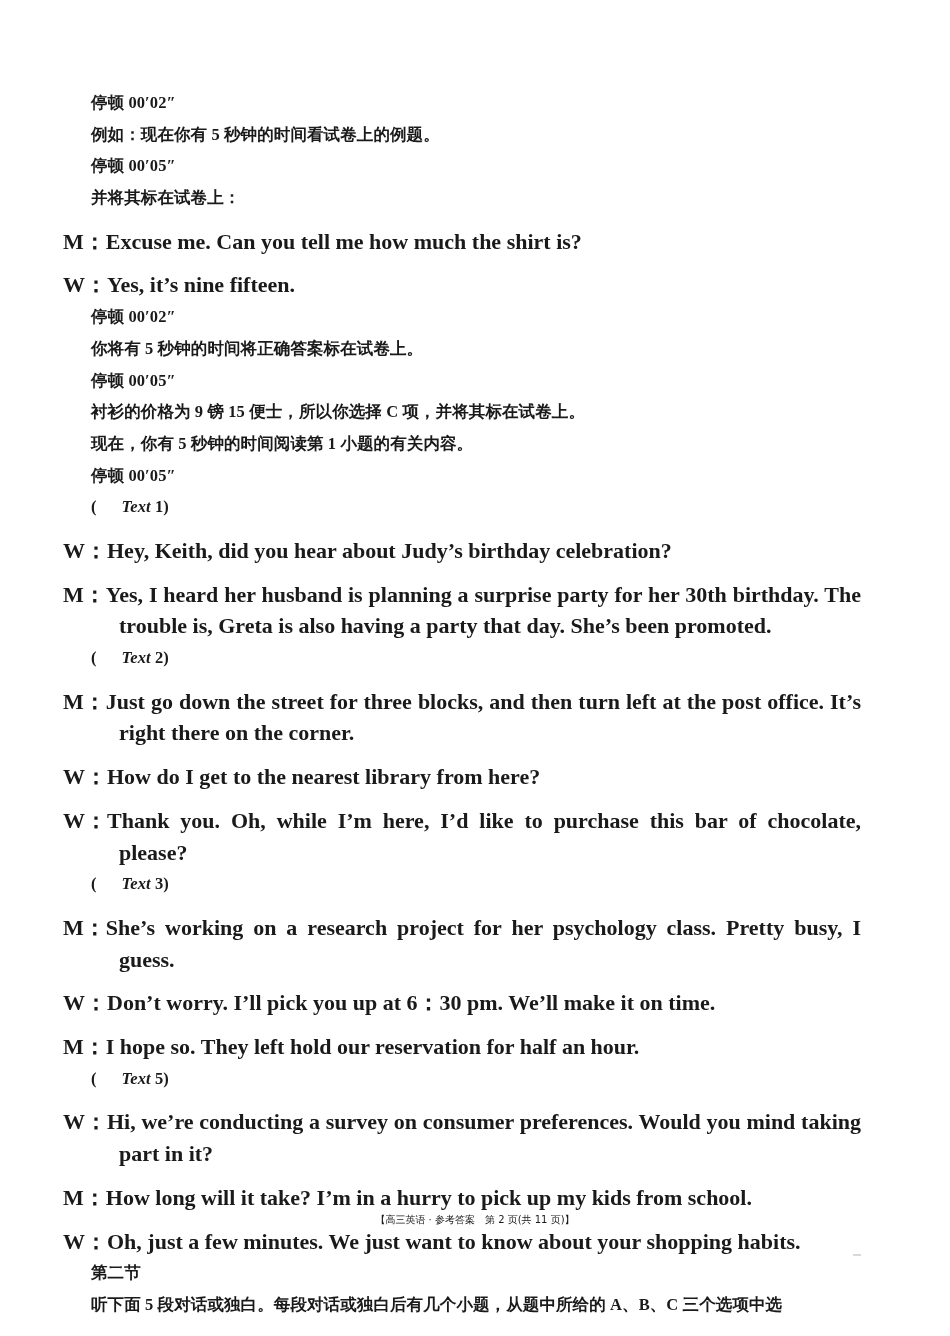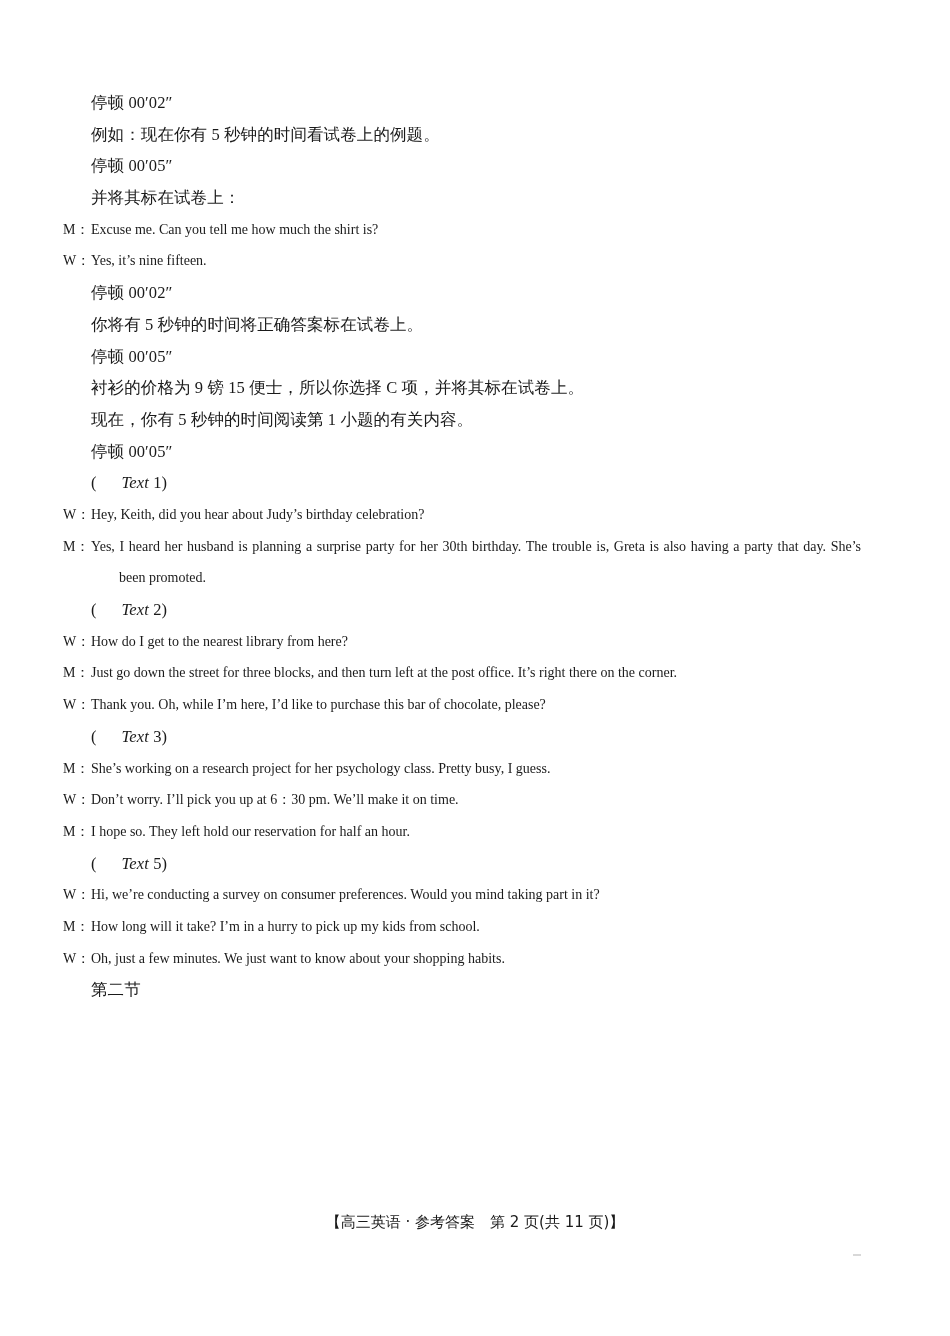--- a/index.html
+++ b/index.html
@@ -1,27 +1,27 @@
 <!DOCTYPE html>
 <html><head>
   <meta charset="utf-8">
   <style>
     html, body { margin: 0; padding: 0; background: #ffffff; }
     body { width: 950px; height: 1336px; position: relative; overflow: hidden;
            font-family: "DejaVu Serif", "Liberation Serif", serif; color: #1a1a1a; }
-    .page { position: absolute; left: 91px; top: 87px; width: 770px; }
+    .page { position: absolute; left: 91px; top: 87px; width: 770px; font-weight: bold; }
     .line { font-size: 16.5px; line-height: 31.7px; height: 31.7px; white-space: nowrap;
             font-family: "Liberation Serif", "DejaVu Serif", serif; letter-spacing: 0.1px; }
-    .para { font-size: 14px; line-height: 31.7px; text-align: justify;
-            font-family: "Liberation Serif", "DejaVu Serif", serif; }
+    .para { font-size: 22px; line-height: 31.7px; text-align: justify;
+            font-family: "Liberation Serif", "DejaVu Serif", serif; margin-top: 12px; }
     .para.hang { padding-left: 28px; text-indent: -28px; }
     .speaker { display: inline-block; }
     .label-italic { font-style: italic; margin-left: 25px; }
     .footer { position: absolute; left: 0; width: 950px; top: 1213px; text-align: center;
-              font-size: 15px; font-family: "DejaVu Sans", "Liberation Sans", sans-serif; color: #1a1a1a; }
+              font-size: 10px; font-family: "DejaVu Sans", "Liberation Sans", sans-serif; color: #1a1a1a; }
     .corner-mark { position: absolute; left: 853px; top: 1254px; width: 8px; height: 2px; background: #d8d8d8; }
   </style>
 </head>
 <body>
 
 <div class="page" id="doc">
     <div class="line">停顿 00′02″</div>
     <div class="line">例如：现在你有 5 秒钟的时间看试卷上的例题。</div>
     <div class="line">停顿 00′05″</div>
     <div class="line">并将其标在试卷上：</div>
@@ -30,28 +30,29 @@
     <div class="line">停顿 00′02″</div>
     <div class="line">你将有 5 秒钟的时间将正确答案标在试卷上。</div>
     <div class="line">停顿 00′05″</div>
     <div class="line">衬衫的价格为 9 镑 15 便士，所以你选择 C 项，并将其标在试卷上。</div>
     <div class="line">现在，你有 5 秒钟的时间阅读第 1 小题的有关内容。</div>
     <div class="line">停顿 00′05″</div>
     <div class="line"><span>(</span><span class="label-italic">Text</span><span> 1)</span></div>
     <div class="para hang"><span class="speaker">W：</span><span>Hey, Keith, did you hear about Judy’s birthday celebration?</span></div>
     <div class="para hang"><span class="speaker">M：</span><span>Yes, I heard her husband is planning a surprise party for her 30th birthday.  The trouble is, Greta is also having a party that day.  She’s been promoted.</span></div>
     <div class="line"><span>(</span><span class="label-italic">Text</span><span> 2)</span></div>
+    <div class="para hang"><span class="speaker">M：</span><span>Just go down the street for three blocks, and then turn left at the post office.  It’s right there on the corner.</span></div>
     <div class="para hang"><span class="speaker">W：</span><span>How do I get to the nearest library from here?</span></div>
-    <div class="para hang"><span class="speaker">M：</span><span>Just go down the street for three blocks, and then turn left at the post office.  It’s right there on the corner.</span></div>
     <div class="para hang"><span class="speaker">W：</span><span>Thank you.  Oh, while I’m here, I’d like to purchase this bar of chocolate, please?</span></div>
     <div class="line"><span>(</span><span class="label-italic">Text</span><span> 3)</span></div>
     <div class="para hang"><span class="speaker">M：</span><span>She’s working on a research project for her psychology class.  Pretty busy, I guess.</span></div>
     <div class="para hang"><span class="speaker">W：</span><span>Don’t worry.  I’ll pick you up at 6：30 pm.  We’ll make it on time.</span></div>
     <div class="para hang"><span class="speaker">M：</span><span>I hope so.  They left hold our reservation for half an hour.</span></div>
     <div class="line"><span>(</span><span class="label-italic">Text</span><span> 5)</span></div>
     <div class="para hang"><span class="speaker">W：</span><span>Hi, we’re conducting a survey on consumer preferences.  Would you mind taking part in it?</span></div>
     <div class="para hang"><span class="speaker">M：</span><span>How long will it take? I’m in a hurry to pick up my kids from school.</span></div>
     <div class="para hang"><span class="speaker">W：</span><span>Oh, just a few minutes.  We just want to know about your shopping habits.</span></div>
     <div class="line">第二节</div>
+    <div class="line">听下面 5 段对话或独白。每段对话或独白后有几个小题，从题中所给的 A、B、C 三个选项中选</div>
   </div>
 
 <div class="footer">【高三英语 · 参考答案　第 2 页(共 11 页)】</div>
 <div class="corner-mark"></div>
 
 </body></html>

